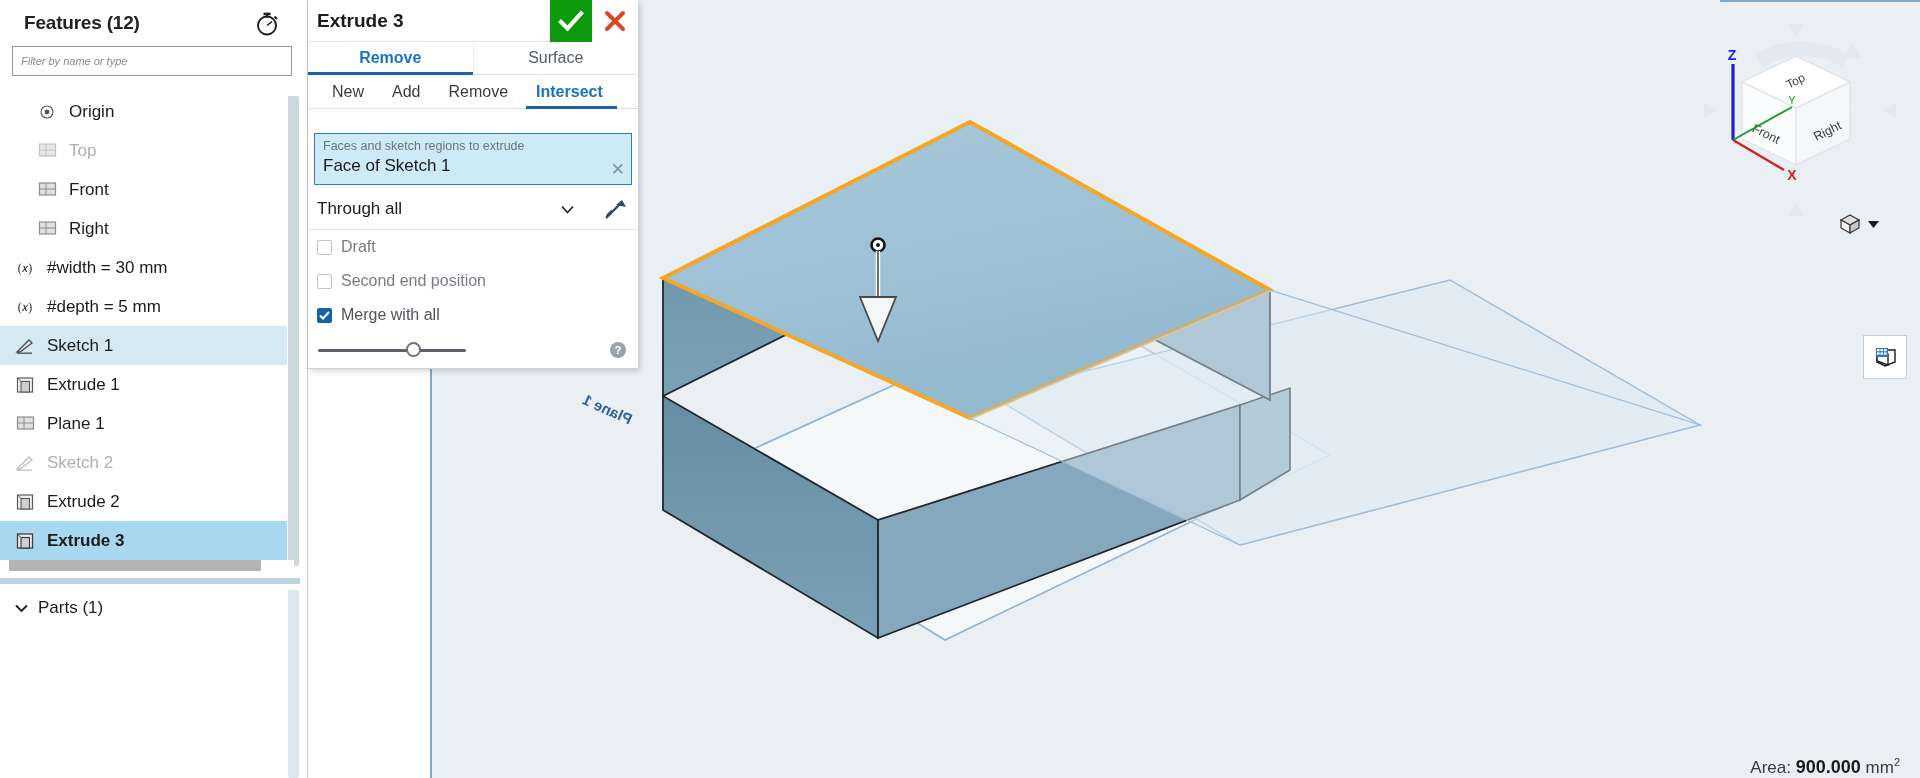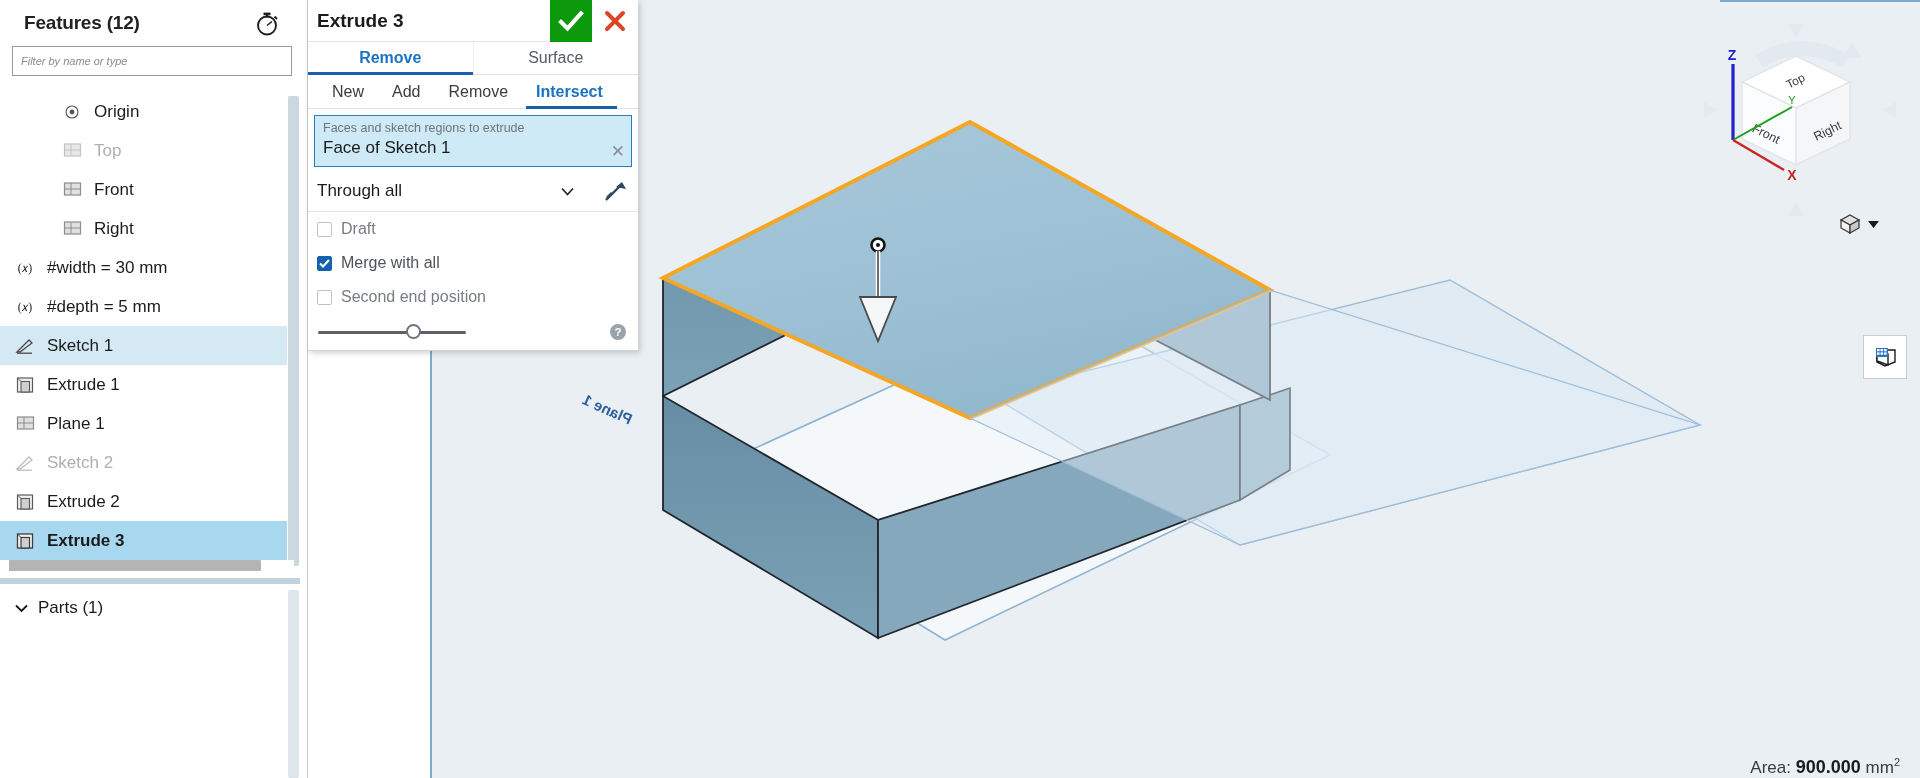--- a/index.html
+++ b/index.html
@@ -44,21 +44,21 @@
   .fp-filter::placeholder { color: #8b8b8b; font-style: italic; }
 
   .tree { position: absolute; top: 92px; left: 0; width: 300px; height: 478px; overflow: hidden; }
   .tree-row {
     display: flex; align-items: center;
     height: 39px;
     font-size: 17px; color: #1b1b1b;
     padding-left: 14px;
     white-space: nowrap;
   }
-  .tree-row.indent { padding-left: 61px; }
+  .tree-row.indent { padding-left: 36px; }
   .tree-row.selected { background: #a8d8f0; font-weight: bold; width: 287px; }
   .tree-row.light-sel { background: #d5e9f5; width: 287px; }
   .tree-row.dim { color: #b0b0b0; }
   .tree-ico {
     width: 22px; height: 20px; margin-right: 11px;
     display: inline-flex; align-items: center; justify-content: center;
     flex: 0 0 22px;
   }
   .tree-label { line-height: 1; }
 
@@ -149,21 +149,21 @@
     display: flex; align-items: center; padding: 0 14px;
     font-size: 16px; color: #3c3c3c; cursor: pointer; position: relative;
   }
   .dlg-op.active { color: #1a72c4; font-weight: bold; }
   .dlg-op.active::after {
     content: ""; position: absolute; bottom: -1px; left: 4px; right: 0;
     height: 3px; background: #1862ad;
   }
 
   .sel-box {
-    margin: 6px 6px 0 6px;
+    margin: 24px 6px 0 6px;
     border: 1px solid #2b7cc0;
     background: #cdeaf6;
     padding: 4px 8px 7px 8px;
     height: 52px;
     position: relative;
     cursor: pointer;
   }
   .sel-hint { font-size: 12.5px; color: #6e7479; line-height: 16px; }
   .sel-value { font-size: 17px; color: #1b1b1b; margin-top: 2px; }
   .sel-clear {
@@ -644,31 +644,31 @@
         </svg>
       </div>
     </div>
 
     <div class="chk-row">
       <span class="chk"></span>
       <span class="chk-label">Draft</span>
     </div>
 
     <div class="chk-row">
+      <span class="chk"></span>
+      <span class="chk-label">Second end position</span>
+    </div>
+
+    <div class="chk-row">
       <span class="chk checked">
         <svg width="11" height="9" viewBox="0 0 11 9">
             <polyline points="1,4.5 4,7.5 10,1" fill="none" stroke="#ffffff" stroke-width="2.1"></polyline>
           </svg>
       </span>
       <span class="chk-label on">Merge with all</span>
-    </div>
-
-    <div class="chk-row">
-      <span class="chk"></span>
-      <span class="chk-label">Second end position</span>
     </div>
 
     <div class="slider-row">
       <div class="slider-track"></div>
       <div class="slider-knob"></div>
       <span class="help-icon">
         <svg width="18" height="18" viewBox="0 0 18 18">
           <circle cx="9" cy="9" r="8" fill="#9aa3ab"></circle>
           <text x="9" y="13.4" font-family="Liberation Sans, sans-serif" font-size="11.5" font-weight="bold" fill="#ffffff" text-anchor="middle">?</text>
         </svg>

